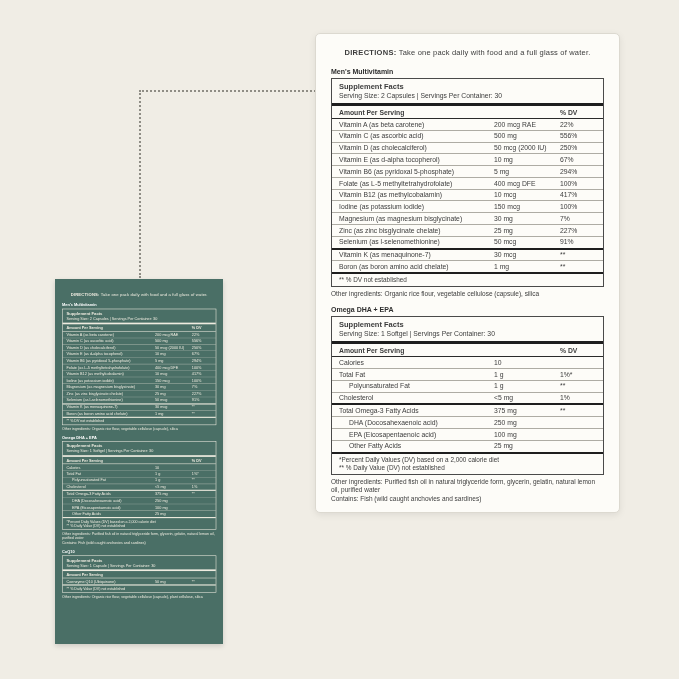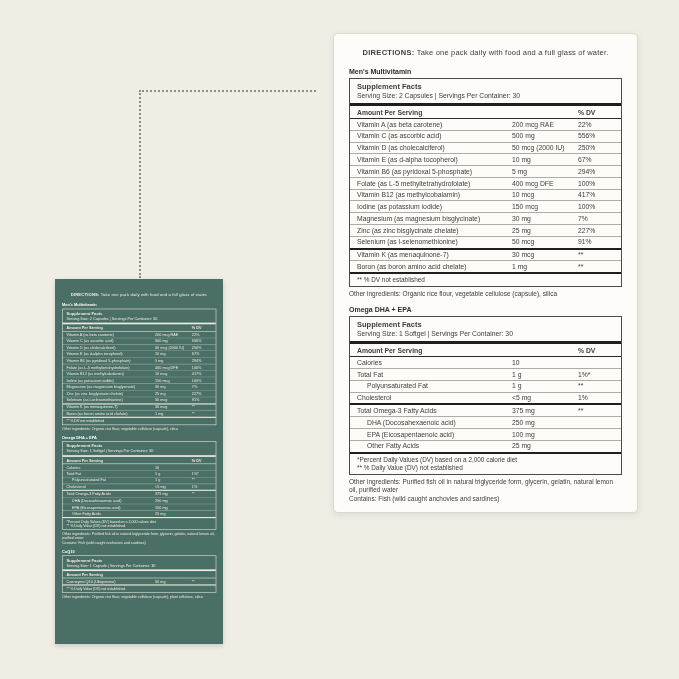--- a/index.html
+++ b/index.html
@@ -12,21 +12,21 @@
   }
 
   
   .connector-v{position:absolute;left:139px;top:90px;height:188px;width:0;
     border-left:2px dotted #8F8D85;}
   .connector-h{position:absolute;left:139px;top:90px;width:177px;height:0;
     border-top:2px dotted #8F8D85;}
 
   
   .panel-white{
-    position:absolute;left:333px;top:33px;width:305px;height:480px;
+    position:absolute;left:315px;top:33px;width:305px;height:480px;
     box-sizing:border-box;
     background:#FDFCF8;border:1px solid #DCD9D0;border-radius:5px;
     box-shadow:0 2px 7px rgba(0,0,0,0.08);
     padding:10px 15px;overflow:hidden;
   }
 
   
   .label-green{
     position:absolute;left:55px;top:279px;width:168px;height:365px;
     background:#4A6F66;box-shadow:0 2px 5px rgba(0,0,0,0.15);

